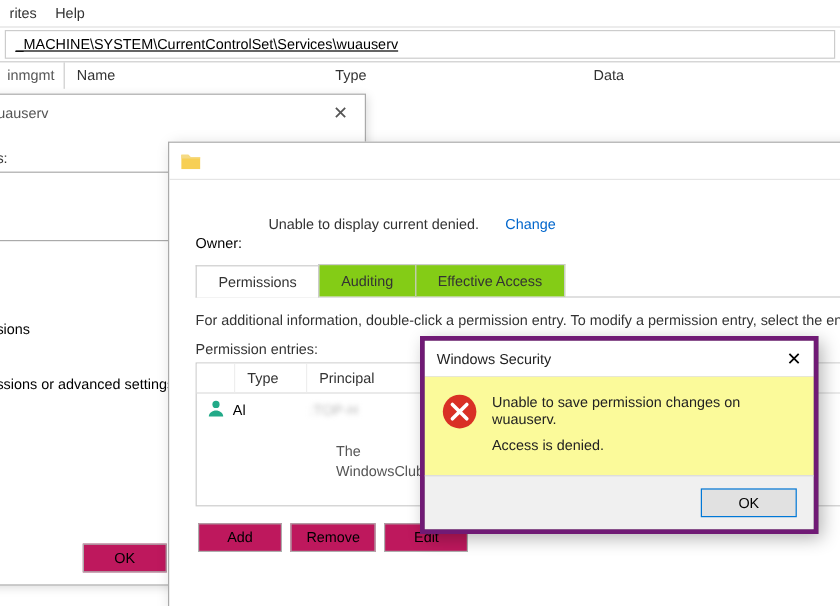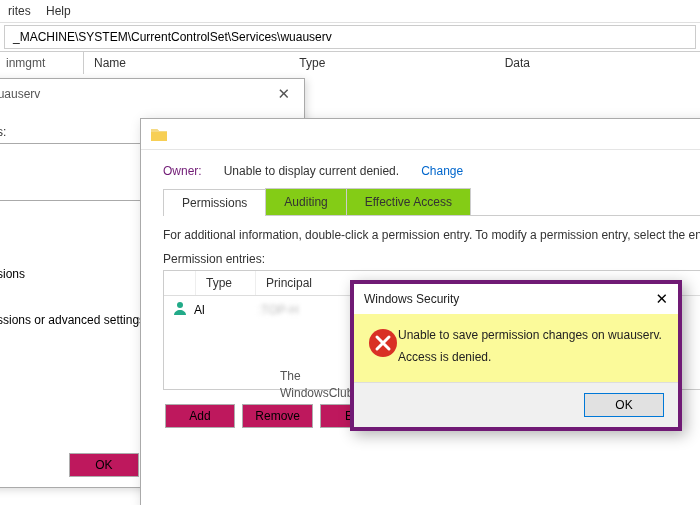--- a/index.html
+++ b/index.html
@@ -1,22 +1,22 @@
 <!DOCTYPE html>
 <html><head>
 <meta charset="utf-8">
 <style>
   * { box-sizing: border-box; font-family: "Segoe UI", Tahoma, sans-serif; font-size: 12px; }
   body { margin: 0; width: 700px; height: 505px; background: #fff; overflow: hidden; position: relative; color: #000; }
   .regedit { position: absolute; left: 0; top: 0; right: 0; height: 110px; }
   .menu { padding: 4px 8px; border-bottom: 1px solid #e0e0e0; }
   .menu span { margin-right: 12px; color: #333; }
-  .address { padding: 4px 8px; border: 1px solid #ccc; margin: 2px 4px; background: #fff; font-size: 12px; }
+  .address { padding: 4px 8px; border: 1px solid #ccc; margin: 2px 4px; background: #fff; font-size: 12px; text-decoration: underline; }
   .cols { display: flex; border-top: 1px solid #ccc; }
-  .col-left { width: 84px; padding: 4px 6px; border-right: 1px solid #ccc; color:#555; }
+  .col-left { width: 54px; padding: 4px 6px; border-right: 1px solid #ccc; color:#555; }
   .col-right { flex: 1; display: flex; }
   .col-right span { flex: 1; padding: 4px 10px; color:#333; }
 
   .perm-window { position: absolute; left: -20px; top: 78px; width: 325px; height: 410px; background: #fff; border: 1px solid #aaa; box-shadow: 2px 2px 8px rgba(0,0,0,.15); }
   .perm-title { display:flex; align-items:center; padding: 6px 8px; }
   .perm-title .t { flex:1; color:#555; }
   .close-x { padding: 0 6px; color:#555; font-size:15px; }
   .perm-body { padding: 12px 16px; }
   .label { color:#333; margin: 4px 0; }
   .listbox { border:1px solid #aaa; height: 58px; margin: 4px 0 8px; background:#fff; }
@@ -25,21 +25,21 @@
   .cb-area { margin-top:6px; }
   .cb-line { display:flex; align-items:center; gap:6px; margin:4px 0; }
   .perm-footer { position:absolute; bottom:8px; left:0; right:0; text-align:center; }
 
   .adv-window { position:absolute; left:140px; top:118px; width:620px; height:390px; background:#fff; border:1px solid #aaa; box-shadow: 3px 3px 12px rgba(0,0,0,.18); }
   .adv-title { display:flex; align-items:center; padding:8px 10px; border-bottom:1px solid #e5e5e5; }
   .folder-icon { width:16px; height:14px; margin-right:8px; display:inline-block; }
   .adv-title .t { color:#777; font-size:13px; }
   .adv-body { padding: 14px 22px; }
   .owner-row { display:flex; align-items:center; gap:22px; margin-bottom:10px; }
-  .owner-row .lbl { color:#701a75; }
+  .owner-row .lbl { color:#000000;margin-top:32px; }
   .owner-row .msg { color:#333; }
   .owner-row .chg { color:#0066cc; }
   .tabs { display:flex; border-bottom:1px solid #ccc; margin-bottom:12px; }
   .tab { padding:6px 18px; color:#333; background:#84cc16; border:1px solid #ccc; border-bottom:none; margin-right:-1px; }
   .tab.active { background:#fff; position:relative; top:1px; }
   .info-text { color:#333; margin-bottom:10px; }
   .entries-label { color:#333; margin-bottom:4px; }
   .grid { border:1px solid #ccc; height:120px; }
   .grid-head { display:flex; background:#fff; border-bottom:1px solid #ddd; }
   .grid-head div { padding:5px 10px; border-right:1px solid #eee; color:#333; }
@@ -50,21 +50,21 @@
   .user-icon { width:20px; text-align:center; }
   .user-icon svg { width:16px; height:16px; }
   .gr-type { width:64px; padding-left:4px; }
   .gr-prin { flex:1; padding-left:4px; color:#555; }
   .blur { filter: blur(2px); color:#bbb; }
   .adv-btns { margin-top:12px; }
 
   .msgbox { position:absolute; left:350px; top:280px; width:332px; background:#737373; border:4px solid #701a75; box-shadow:4px 4px 14px rgba(0,0,0,.3); }
   .msgbox-title { display:flex; align-items:center; padding:6px 10px; background:#fff; }
   .msgbox-title .t { flex:1; color:#222; font-size:12px; }
-  .msgbox-body { display:flex; align-items:flex-start; padding:14px 14px 10px; background:#fbfa9a; }
+  .msgbox-body { display:flex; align-items:flex-start; padding:14px 14px 10px; gap:12px; background:#fbfa9a; }
   .err-icon { width:30px; height:30px; flex-shrink:0; }
   .msg-text { color:#222; }
   .msg-text p { margin: 0 0 8px; }
   .msgbox-footer { background:#f0f0f0; padding:8px 12px; text-align:right; border-top:1px solid #ddd; }
 
   .watermark { position:absolute; left:280px; top:370px; color:#555; font-size:16px; line-height:1.1; pointer-events:none; }
   .watermark .wm-logo { display:inline-block; vertical-align:middle; margin-left:4px; }
 </style>
 </head>
 <body>

